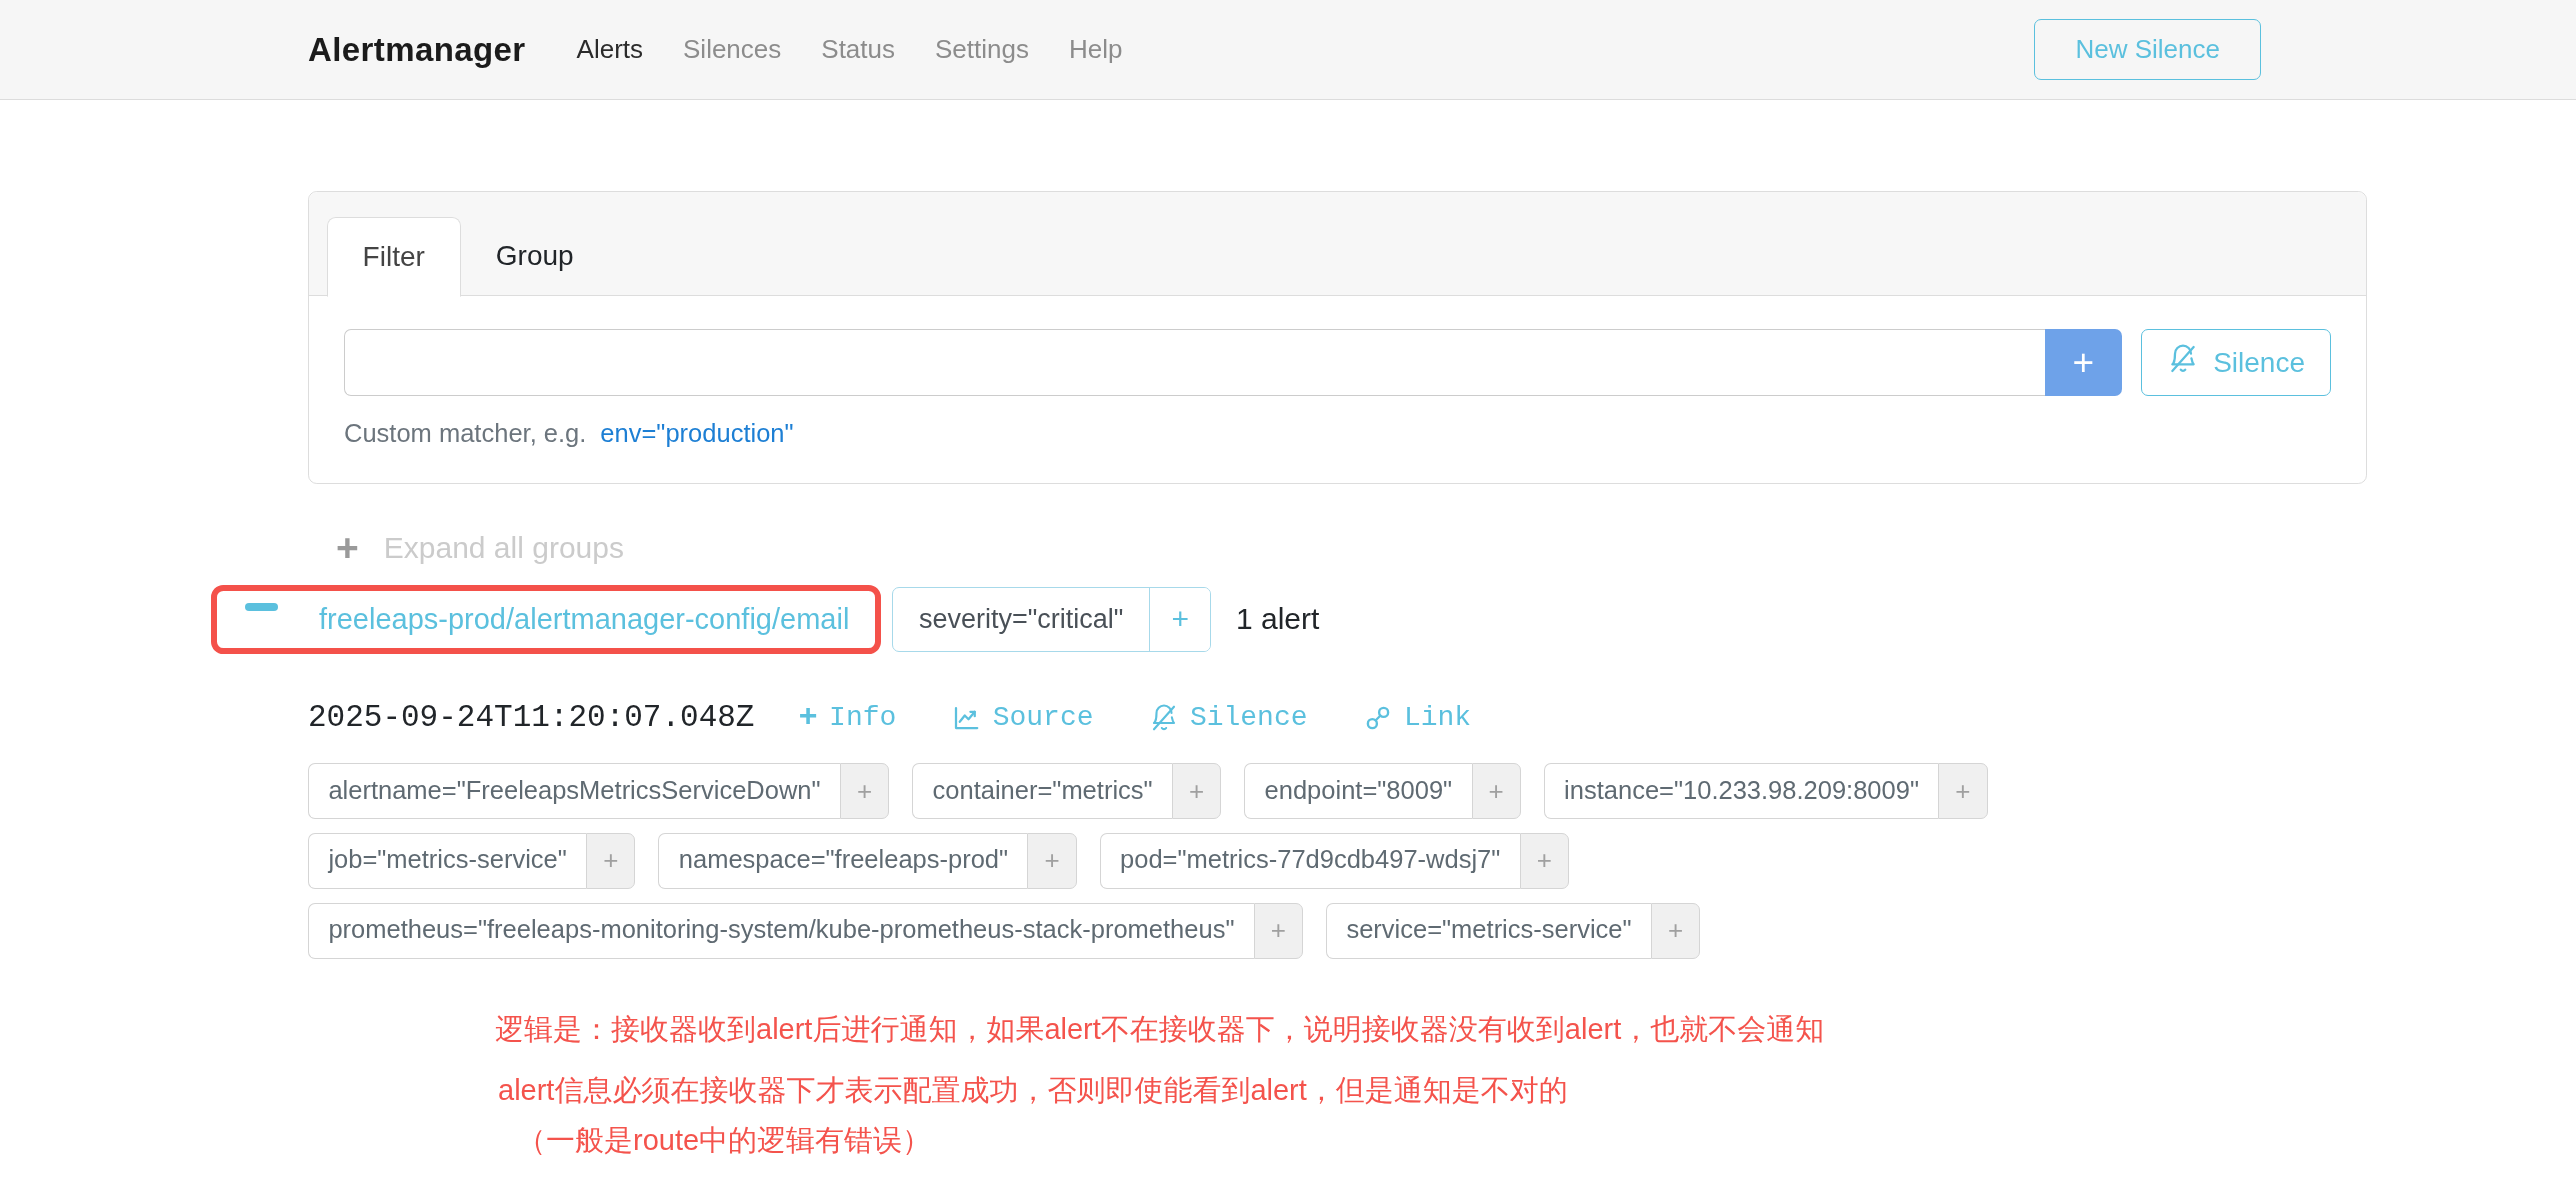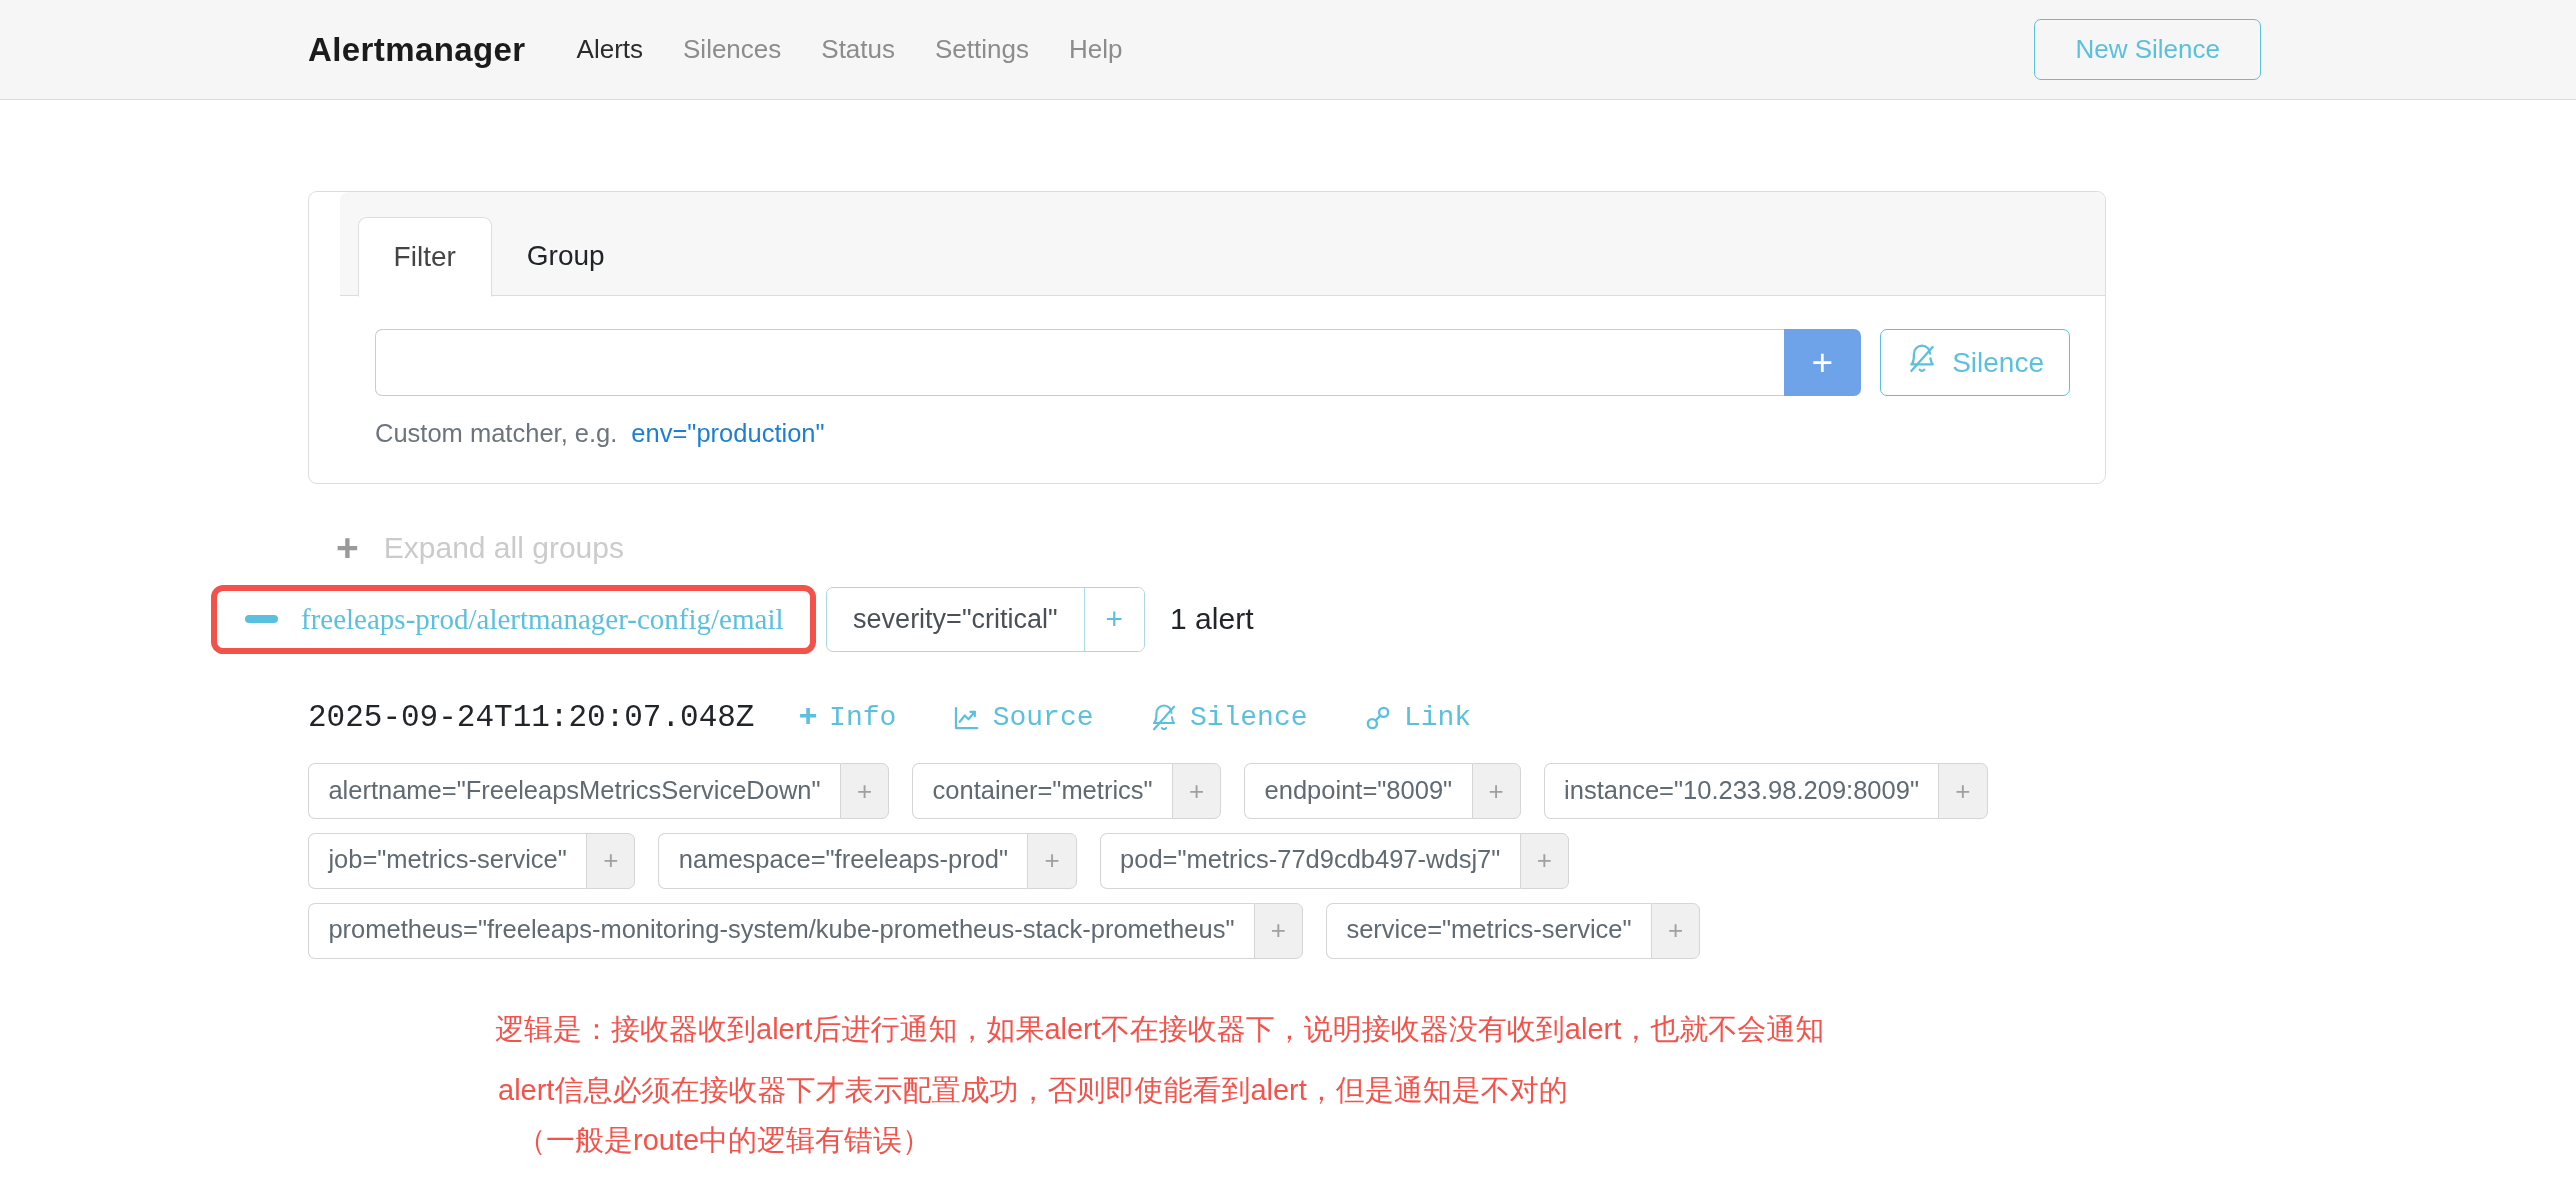--- a/index.html
+++ b/index.html
@@ -32,25 +32,24 @@
     font-size: 26px;
     padding: 14px 40px;
     border-radius: 7px;
     cursor: pointer;
   }
 
   
   .content { padding: 0 315px 0 308px; }
   .card {
     margin-top: 91px;
-    width: 1798px;
+    width: 2059px;
     border: 1.8px solid #ddd;
     border-radius: 8.8px;
     background: #fff;
-    padding-left: 31px;
   }
   .card-header {
     background: #f7f7f7;
     border-bottom: 1.8px solid #ddd;
     border-radius: 8.8px 8.8px 0 0;
     height: 104px;
     display: flex;
     align-items: flex-end;
     padding: 0 37px 0 17.6px;
   }
@@ -140,21 +139,21 @@
   }
 
   .group-row { margin-top: 17.6px; margin-left: -97px; display: flex; align-items: center; }
   .receiver-annotation-box {
     border: 6.2px solid #f4514a;
     border-radius: 12.3px;
     padding: 12.3px 26px 12.3px 28px;
     display: flex; align-items: center;
     background: #fff;
   }
-  .receiver-link { display: flex; align-items: center; gap: 23px; cursor: pointer; font-family: Liberation Serif, serif; }
+  .receiver-link { display: flex; align-items: flex-start; gap: 41px; cursor: pointer; }
   .minus-glyph { width: 33px; height: 8px; border-radius: 4.4px; background: #5bc0de; }
   .receiver-name { color: #5bc0de; font-size: 29px; }
   .severity-group {
     display: flex; align-items: stretch;
     border: 1.8px solid #a7d9ea;
     border-radius: 7px;
     overflow: hidden;
     margin-left: 10.6px;
     background: #fff;
   }

